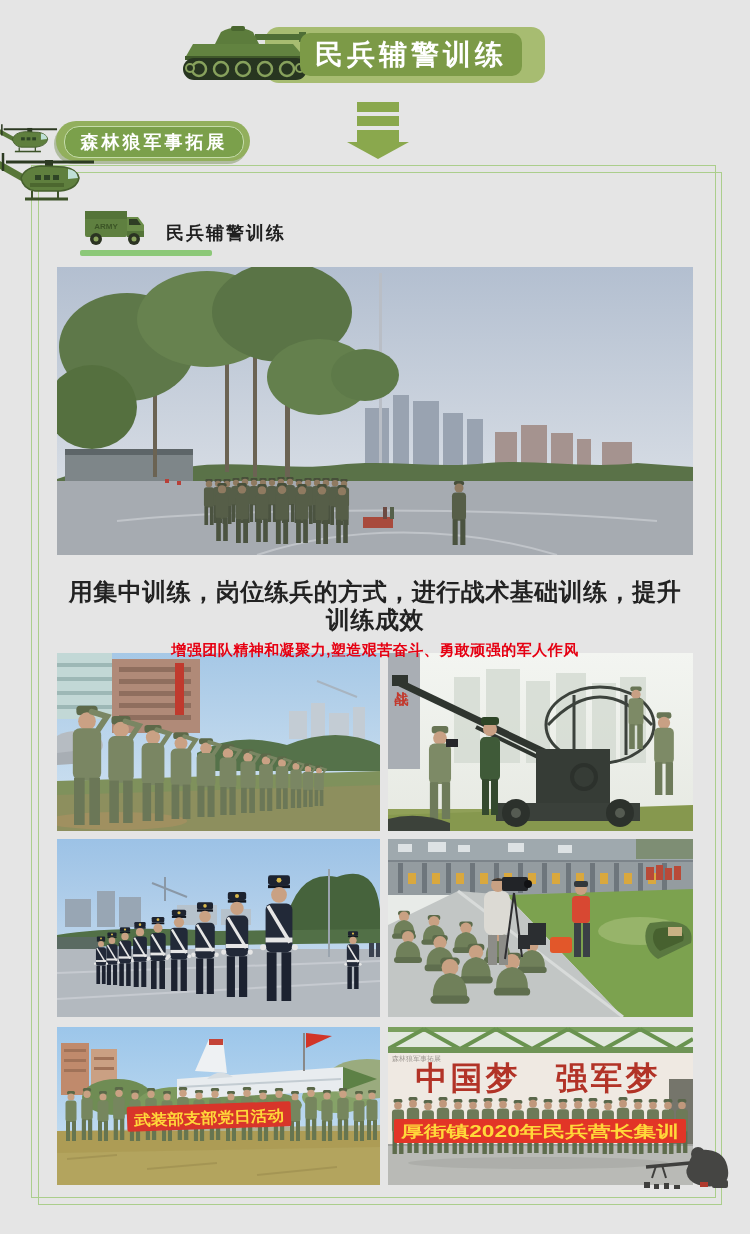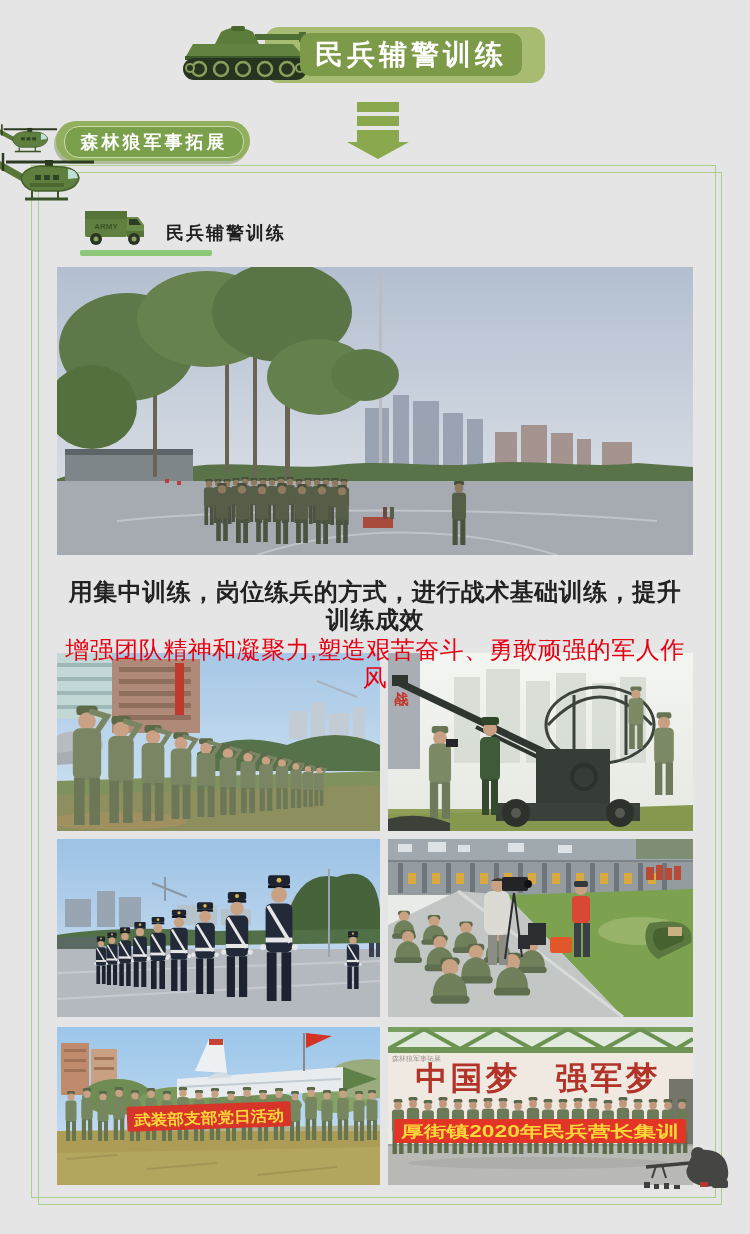--- a/index.html
+++ b/index.html
@@ -24,21 +24,21 @@
       border:1px solid #c6dcab;border-radius:15px;color:#fff;font-weight:bold;font-size:18px;
       line-height:30px;text-align:center;letter-spacing:3px;}
   .heli{z-index:5;}
   
   #truck-icon{left:84px;top:205px;z-index:3;}
   #truck-underline{left:80px;top:250px;width:132px;height:6px;background:#8cc878;border-radius:2px;z-index:2;}
   #section-title{left:166px;top:221px;font-size:18px;font-weight:bold;color:#1f1f1f;letter-spacing:2px;z-index:3;}
   
   #intro{left:57px;top:578px;width:636px;text-align:center;z-index:3;}
   #intro-line1{font-size:24px;font-weight:600;color:#222;letter-spacing:0.5px;line-height:28px;}
-  #intro-line2{font-size:24px;font-weight:400;color:#e60012;letter-spacing:0.5px;line-height:28px;margin-top:2px;}
+  #intro-line2{font-size:15px;font-weight:700;color:#e60012;letter-spacing:0.5px;line-height:28px;margin-top:2px;}
   .photo{position:absolute;z-index:2;overflow:hidden;}
   svg{display:block;}
   svg text{font-family:"Liberation Sans","DejaVu Sans",sans-serif;}
   #prone-soldier{left:642px;top:1140px;z-index:7;}
 </style>
 </head>
 <body>
 
 <div id="page">
 

